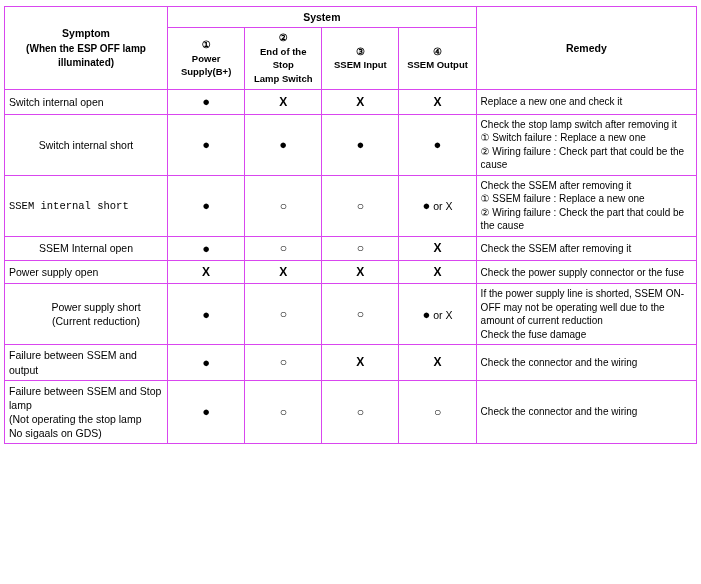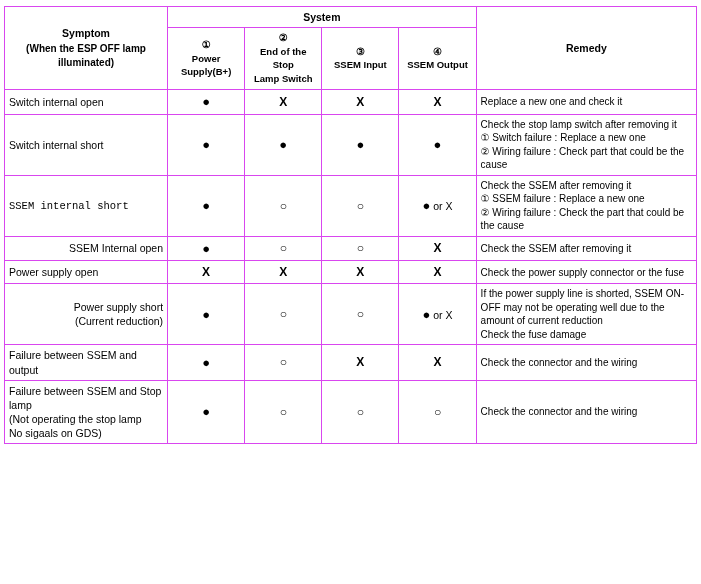--- a/index.html
+++ b/index.html
@@ -103,53 +103,53 @@
     <tbody id="table-body">
     <tr>
           <td class="symptom-cell" style="text-align: left;">Switch internal open</td>
           <td><span class="symbol-filled">●</span></td>
           <td><span class="symbol-x">X</span></td>
           <td><span class="symbol-x">X</span></td>
           <td><span class="symbol-x">X</span></td>
           <td class="remedy-cell">Replace a new one and check it</td>
         </tr>
         <tr>
-          <td class="symptom-cell" style="text-align: left;">Switch internal short</td>
+          <td class="symptom-cell" style="text-align: center;">Switch internal short</td>
           <td><span class="symbol-filled">●</span></td>
           <td><span class="symbol-filled">●</span></td>
           <td><span class="symbol-filled">●</span></td>
           <td><span class="symbol-filled">●</span></td>
           <td class="remedy-cell">Check the stop lamp switch after removing it<br>① Switch failure : Replace a new one<br>② Wiring failure : Check part that could be the cause</td>
         </tr>
         <tr>
           <td class="symptom-cell" style="text-align: left; font-family: Liberation Mono, monospace;">SSEM internal short</td>
           <td><span class="symbol-filled">●</span></td>
           <td><span class="symbol-circle">○</span></td>
           <td><span class="symbol-circle">○</span></td>
           <td><span class="symbol-filled">●</span> or X</td>
           <td class="remedy-cell">Check the SSEM after removing it<br>① SSEM failure : Replace a new one<br>② Wiring failure : Check the part that could be the cause</td>
         </tr>
         <tr>
-          <td class="symptom-cell" style="text-align: right;">SSEM Internal open</td>
+          <td class="symptom-cell" style="text-align: center;">SSEM Internal open</td>
           <td><span class="symbol-filled">●</span></td>
           <td><span class="symbol-circle">○</span></td>
           <td><span class="symbol-circle">○</span></td>
           <td><span class="symbol-x">X</span></td>
           <td class="remedy-cell">Check the SSEM after removing it</td>
         </tr>
         <tr>
           <td class="symptom-cell" style="text-align: left;">Power supply open</td>
           <td><span class="symbol-x">X</span></td>
           <td><span class="symbol-x">X</span></td>
           <td><span class="symbol-x">X</span></td>
           <td><span class="symbol-x">X</span></td>
           <td class="remedy-cell">Check the power supply connector or the fuse</td>
         </tr>
         <tr>
-          <td class="symptom-cell" style="text-align: right; padding-left: 24px;">Power supply short<br>(Current reduction)</td>
+          <td class="symptom-cell" style="text-align: center; padding-left: 24px;">Power supply short<br>(Current reduction)</td>
           <td><span class="symbol-filled">●</span></td>
           <td><span class="symbol-circle">○</span></td>
           <td><span class="symbol-circle">○</span></td>
           <td><span class="symbol-filled">●</span> or X</td>
           <td class="remedy-cell">If the power supply line is shorted, SSEM ON-OFF may not be operating well due to the amount of current reduction<br>Check the fuse damage</td>
         </tr>
         <tr>
           <td class="symptom-cell" style="text-align: left;">Failure between SSEM and output</td>
           <td><span class="symbol-filled">●</span></td>
           <td><span class="symbol-circle">○</span></td>

